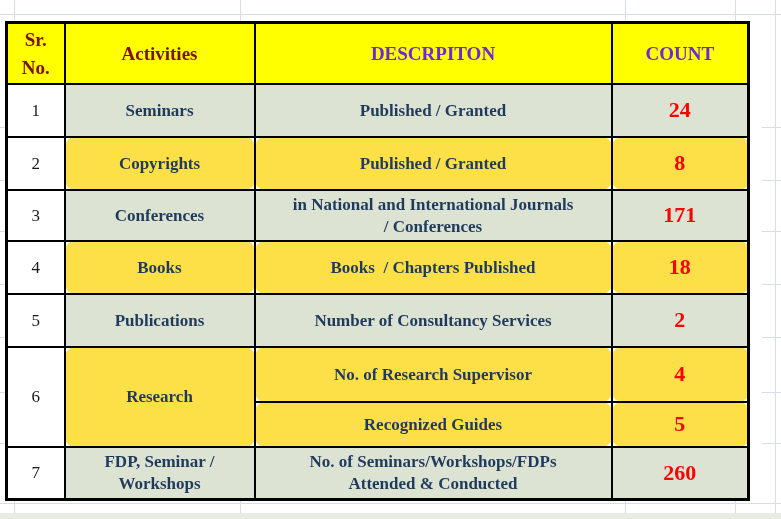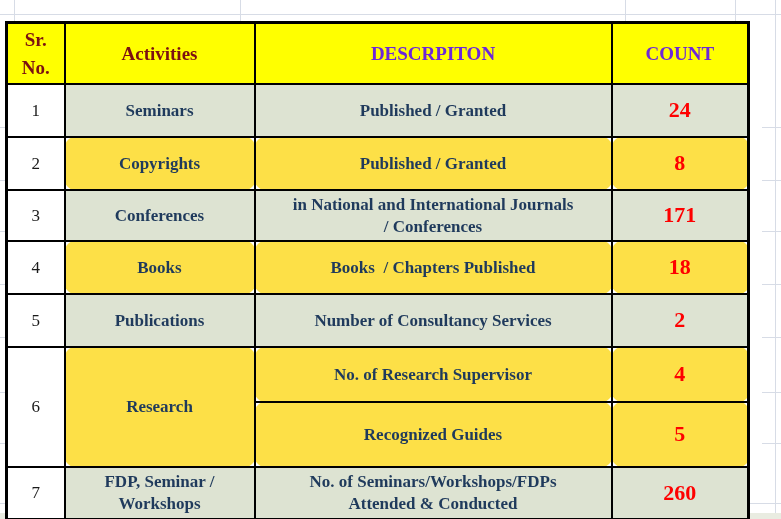--- a/index.html
+++ b/index.html
@@ -123,21 +123,21 @@
         <td class="dark"><span class="body-txt">Publications</span></td>
         <td class="dark"><span class="body-txt">Number of Consultancy Services</span></td>
         <td class="dark count"><span class="cnt-txt">2</span></td>
       </tr>
       <tr style="height:55px">
         <td class="sr" rowspan="2"><span>6</span></td>
         <td class="light" rowspan="2"><span class="body-txt">Research</span></td>
         <td class="light"><span class="body-txt">No. of Research Supervisor</span></td>
         <td class="light count"><span class="cnt-txt">4</span></td>
       </tr>
-      <tr style="height:65px">
+      <tr style="height:45px">
         <td class="light"><span class="body-txt">Recognized Guides</span></td>
         <td class="light count"><span class="cnt-txt">5</span></td>
       </tr>
       <tr style="height:52px">
         <td class="sr"><span>7</span></td>
         <td class="dark"><span class="body-txt" style="line-height:1.3">FDP, Seminar /
 Workshops</span></td>
         <td class="dark"><span class="body-txt" style="line-height:1.3">No. of Seminars/Workshops/FDPs
 Attended &amp; Conducted</span></td>
         <td class="dark count"><span class="cnt-txt">260</span></td>

